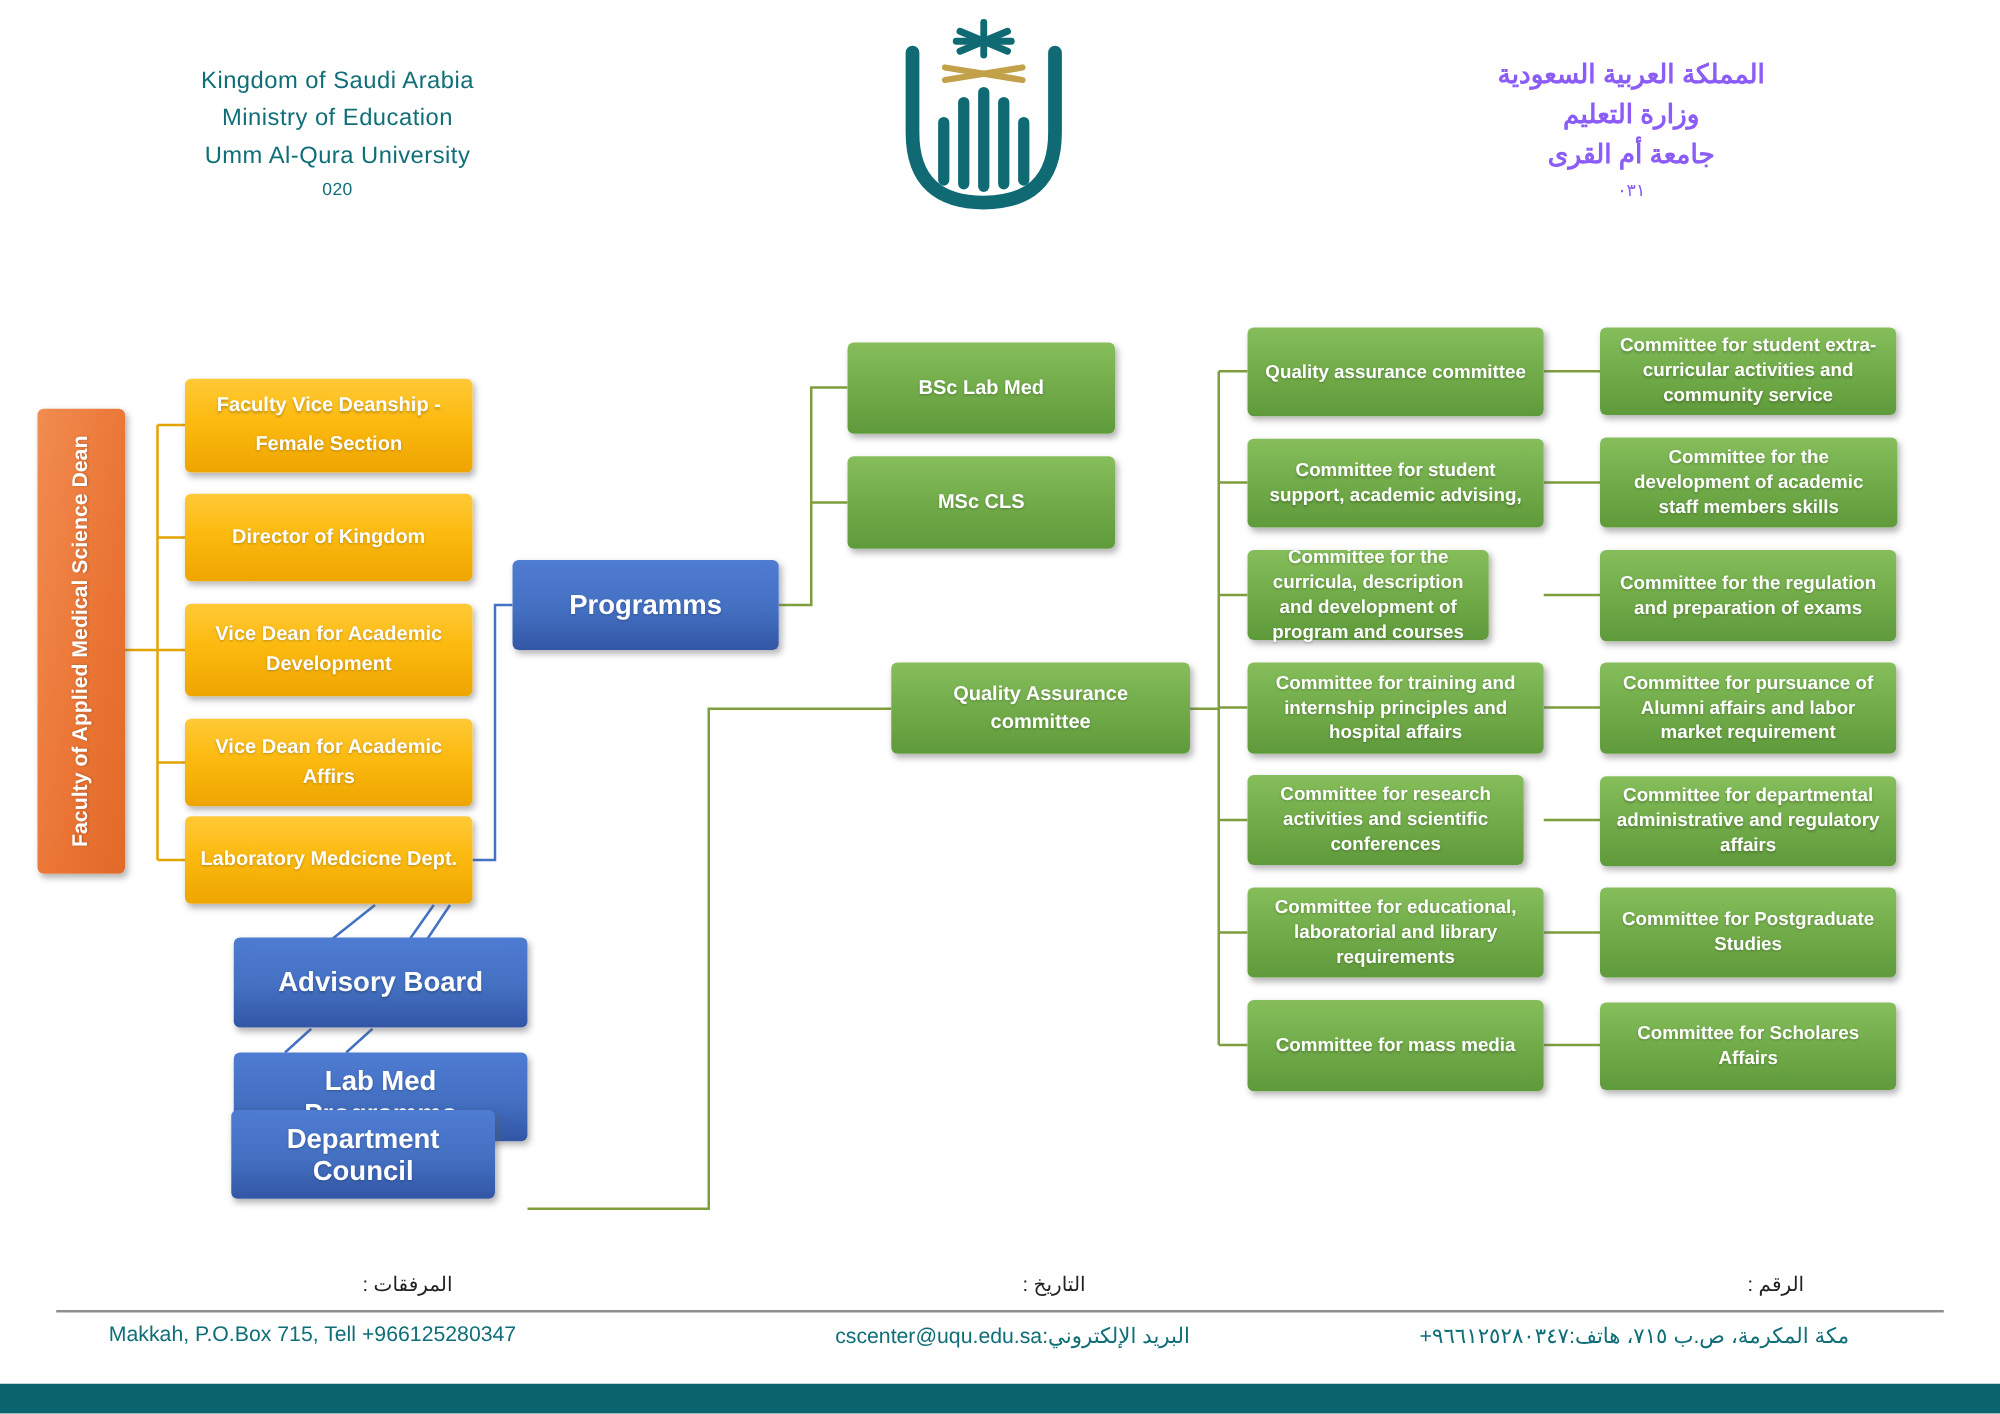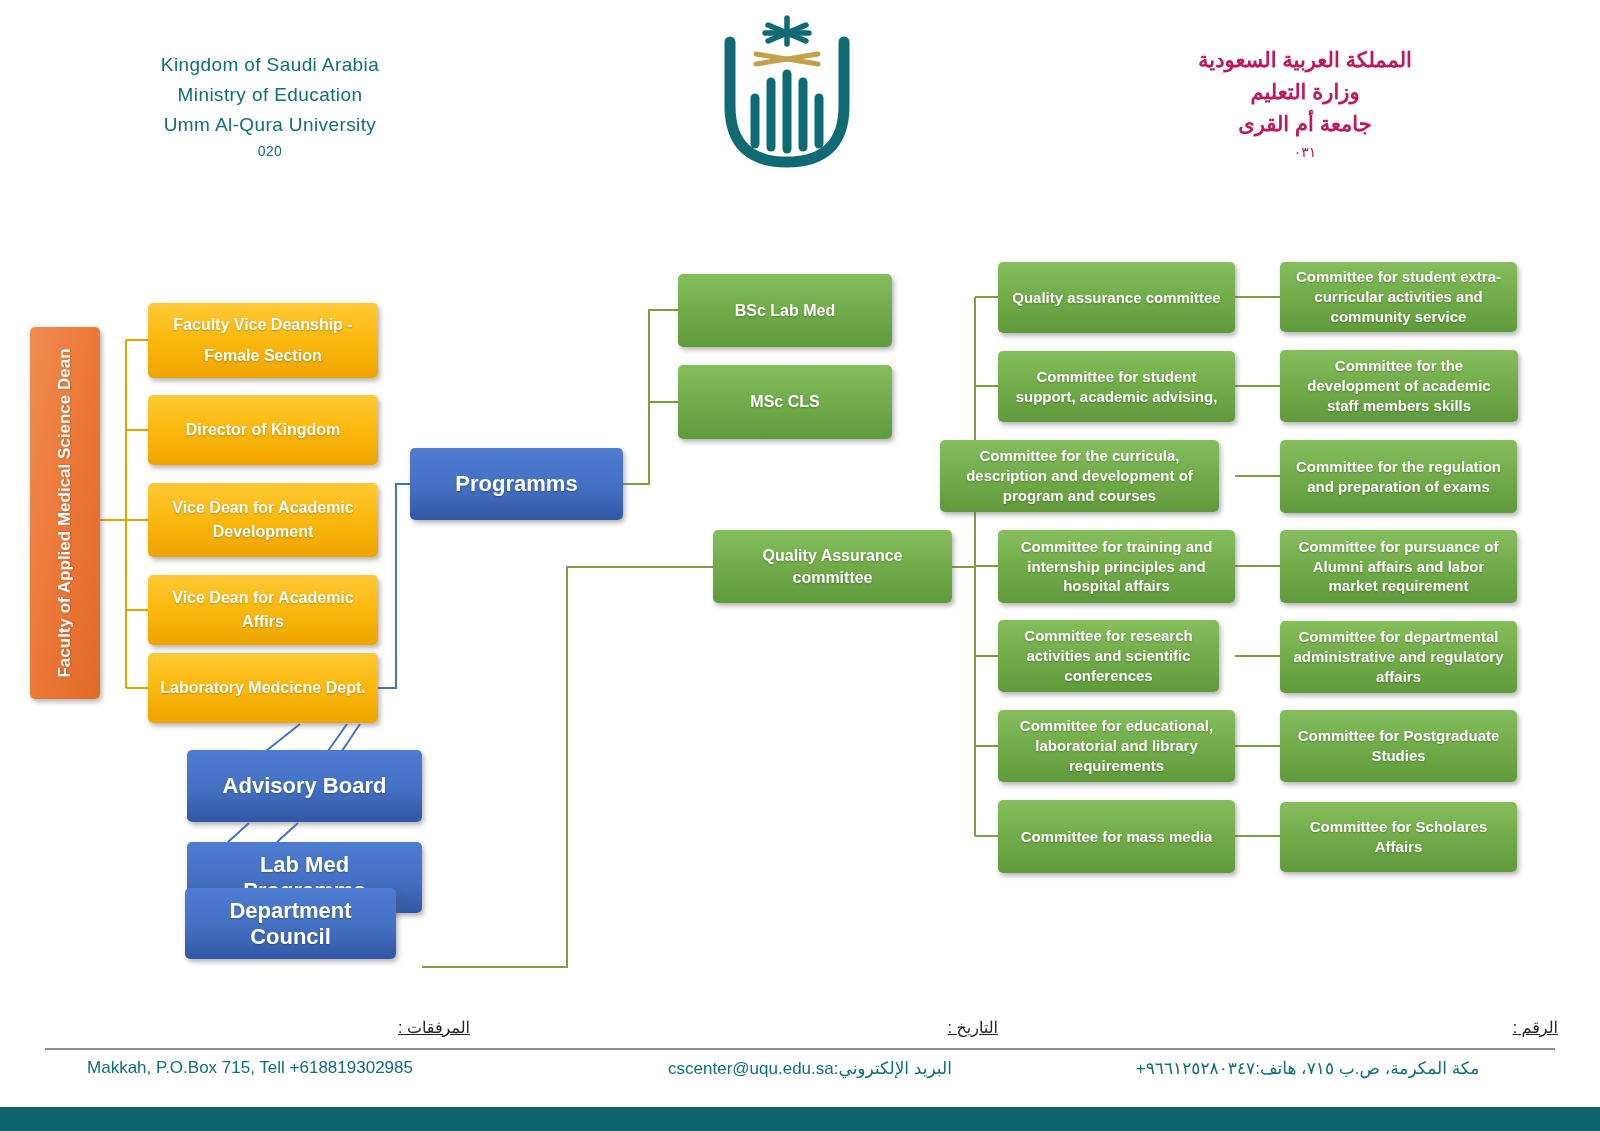--- a/index.html
+++ b/index.html
@@ -3,39 +3,39 @@
 <meta charset="utf-8">
 <style>
   html,body{margin:0;padding:0;background:#ffffff;}
   .page{position:relative;width:1600px;height:1131px;background:#ffffff;overflow:hidden;
         font-family:"Liberation Sans",sans-serif;}
   
   .hdr-left{position:absolute;left:85px;top:50px;width:370px;text-align:center;
             color:#0f6e78;font-size:19px;letter-spacing:.4px;line-height:30px;}
   .hdr-left .small{font-size:14px;line-height:22px;}
   .hdr-right{position:absolute;left:1130px;top:44px;width:350px;text-align:center;direction:rtl;
-             color:#be185d;font-size:21px;line-height:32px;font-weight:bold;}
+             color:#8b5cf6;font-size:21px;line-height:32px;font-weight:bold;}
   .hdr-right .small{font-size:14px;font-weight:normal;line-height:24px;}
   .logo{position:absolute;left:702px;top:6px;}
   
   .wires{position:absolute;left:0;top:0;z-index:1;}
   
   .box{position:absolute;z-index:2;display:flex;align-items:center;justify-content:center;
        text-align:center;color:#fff;font-weight:bold;border-radius:5px;
        box-shadow:2px 3px 5px rgba(90,90,90,.45);padding:16px 10px;box-sizing:border-box;
        text-shadow:0 1px 2px rgba(0,0,0,.25);}
   .yellow{background:linear-gradient(180deg,#ffc937 0%,#fcba10 45%,#eea500 100%);font-size:16px;line-height:1.5;}
   .yellow.spread{line-height:1.9;}
   .blue{background:linear-gradient(180deg,#4e7cd2 0%,#4470c2 55%,#3256a5 100%);font-size:22px;}
   .green{background:linear-gradient(180deg,#85be5b 0%,#70aa48 55%,#5f9a3b 100%);font-size:15px;line-height:1.32;}
   .green.big{font-size:16px;}
   .orange{background:linear-gradient(100deg,#f18c50 0%,#ea7434 60%,#e16a28 100%);}
   .orange span{transform:rotate(-90deg);white-space:nowrap;font-size:17px;}
   
-  .f-label{position:absolute;color:#222;font-size:16px;text-align:right;direction:rtl;text-decoration:underline;}
+  .f-label{position:absolute;color:#222;font-size:16px;text-align:left;direction:rtl;}
   .rule{position:absolute;left:45px;top:1048px;width:1510px;height:2px;background:#8f8f8f;}
   .f-contact{position:absolute;color:#0f6e78;font-size:17px;text-align:center;}
   .teal-bar{position:absolute;left:0;top:1107px;width:1600px;height:24px;background:#0b636d;}
 </style>
 </head>
 <body>
 
 <div class="page">
 
   <div class="hdr-left">
@@ -138,21 +138,21 @@
   <div class="box green big" style="left:713px;top:530px;width:239px;height:73px">
     <span>Quality Assurance committee</span>
   </div>
 
   <div class="box green" style="left:998px;top:262px;width:237px;height:71px">
     <span>Quality assurance committee</span>
   </div>
   <div class="box green" style="left:998px;top:351px;width:237px;height:71px">
     <span>Committee for student support, academic advising,</span>
   </div>
-  <div class="box green" style="left:940px;top:440px;width:279px;height:72px">
+  <div class="box green" style="left:998px;top:440px;width:193px;height:72px">
     <span>Committee for the curricula, description and development of program and courses</span>
   </div>
   <div class="box green" style="left:998px;top:530px;width:237px;height:73px">
     <span>Committee for training and internship principles and hospital affairs</span>
   </div>
   <div class="box green" style="left:998px;top:620px;width:221px;height:72px">
     <span>Committee for research activities and scientific conferences</span>
   </div>
   <div class="box green" style="left:998px;top:710px;width:237px;height:72px">
     <span>Committee for educational, laboratorial and library requirements</span>
@@ -182,18 +182,18 @@
   <div class="box green" style="left:1280px;top:802px;width:237px;height:70px">
     <span>Committee for Scholares Affairs</span>
   </div>
 
   <div class="f-label" style="left:290px;top:1018px;width:180px">المرفقات :</div>
   <div class="f-label" style="left:818px;top:1018px;width:180px">التاريخ :</div>
   <div class="f-label" style="left:1398px;top:1018px;width:160px">الرقم :</div>
 
   <div class="rule"></div>
 
-  <div class="f-contact" style="left:60px;top:1058px;width:380px">Makkah, P.O.Box 715, Tell +618819302985</div>
+  <div class="f-contact" style="left:60px;top:1058px;width:380px">Makkah, P.O.Box 715, Tell +966125280347</div>
   <div class="f-contact" style="left:625px;top:1058px;width:370px" dir="rtl">البريد الإلكتروني:cscenter@uqu.edu.sa</div>
   <div class="f-contact" style="left:1115px;top:1058px;width:385px" dir="rtl">مكة المكرمة، ص.ب ٧١٥، هاتف:٩٦٦١٢٥٢٨٠٣٤٧+</div>
 
   <div class="teal-bar"></div>
 </div>
 
 </body></html>

